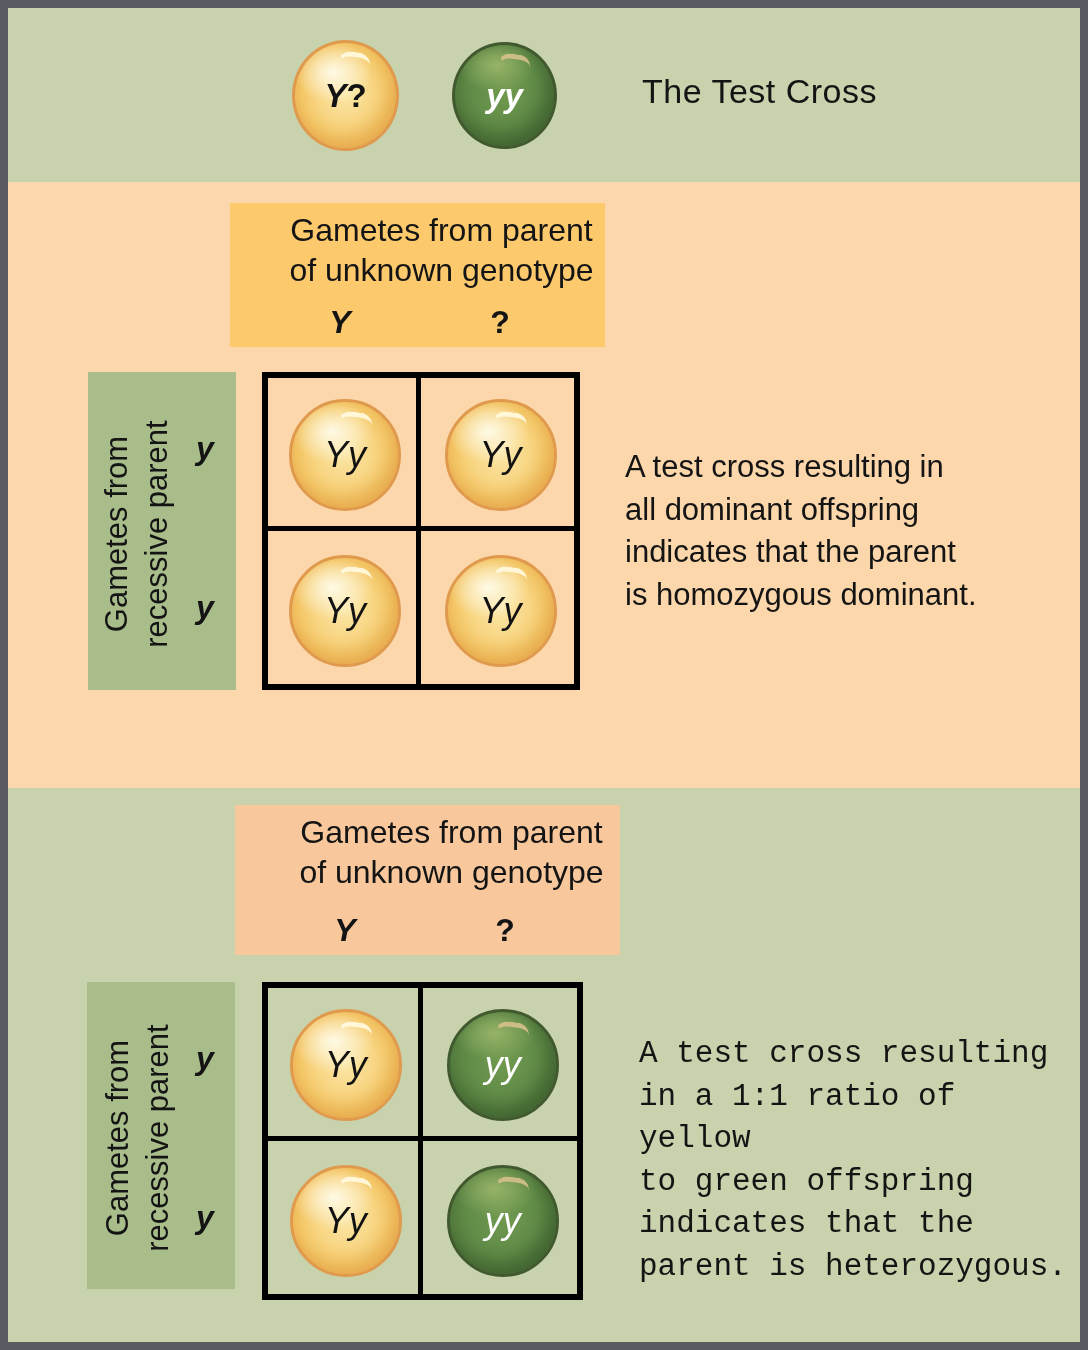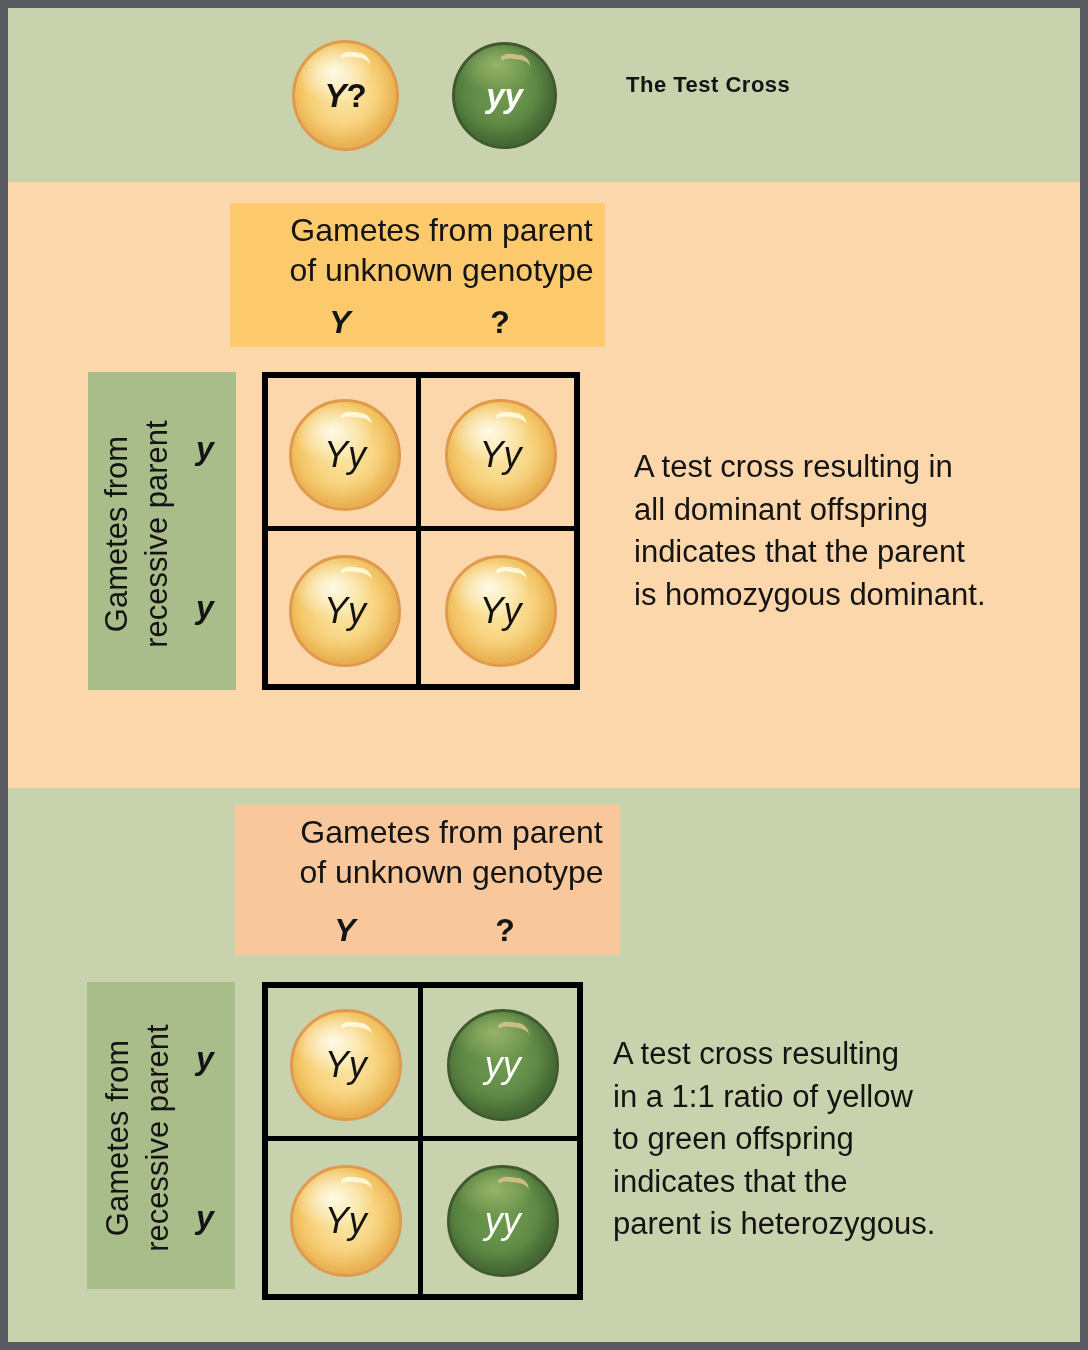--- a/index.html
+++ b/index.html
@@ -8,21 +8,21 @@
     background:#c8d2ac;
     font-family:"Liberation Sans", sans-serif;
     color:#141414;
   }
   .frame { position:absolute; inset:0; border:8px solid #5a5b62; z-index:60; pointer-events:none; }
   .band { position:absolute; left:0; width:100%; }
   .band-top    { top:0;     height:182px; background:#c8d2ac; }
   .band-middle { top:182px; height:606px; background:#fcd7ab; }
   .band-bottom { top:788px; height:562px; background:#c8d2ac; }
 
-  .title { position:absolute; left:626px; top:72px; font-size:22px; font-weight:bold; letter-spacing:.5px; }
+  .title { position:absolute; left:642px; top:72px; font-size:34px; font-weight:normal; letter-spacing:.5px; }
 
   
   .pea {
     position:absolute; border-radius:50%;
     display:flex; align-items:center; justify-content:center;
   }
   .pea-yellow {
     background:
       radial-gradient(ellipse 55% 42% at 38% 28%, rgba(255,252,235,.95), rgba(255,252,235,0) 70%),
       radial-gradient(ellipse at 50% 48%, #fbe7a8 0%, #f8d684 38%, #f4c766 62%, #efb254 84%, #eaa24a 100%);
@@ -84,22 +84,22 @@
   }
   .pgrid-1 { left:262px; top:372px; width:318px; height:318px; }
   .pgrid-2 { left:262px; top:982px; width:321px; height:318px; }
   .cell { position:relative; }
   .cell.br { border-right:5px solid #000; }
   .cell.bb { border-bottom:5px solid #000; }
   .cell > .pea { left:50%; top:50%; width:106px; height:106px; margin-left:-53px; margin-top:-53px; }
 
   
   .caption { position:absolute; white-space:pre-line; font-size:31px; line-height:42.5px; }
-  .caption-1 { left:625px; top:446px; width:450px;margin-left:9px; }
-  .caption-2 { left:613px; top:1033px; width:440px; }
+  .caption-1 { left:625px; top:446px; width:450px; }
+  .caption-2 { left:639px; top:1033px; width:440px;font-family:Liberation Mono, monospace; }
 </style>
 </head>
 <body>
 
 <div class="page">
 
   <div class="band band-top"></div>
   <div class="band band-middle"></div>
   <div class="band band-bottom"></div>
 

